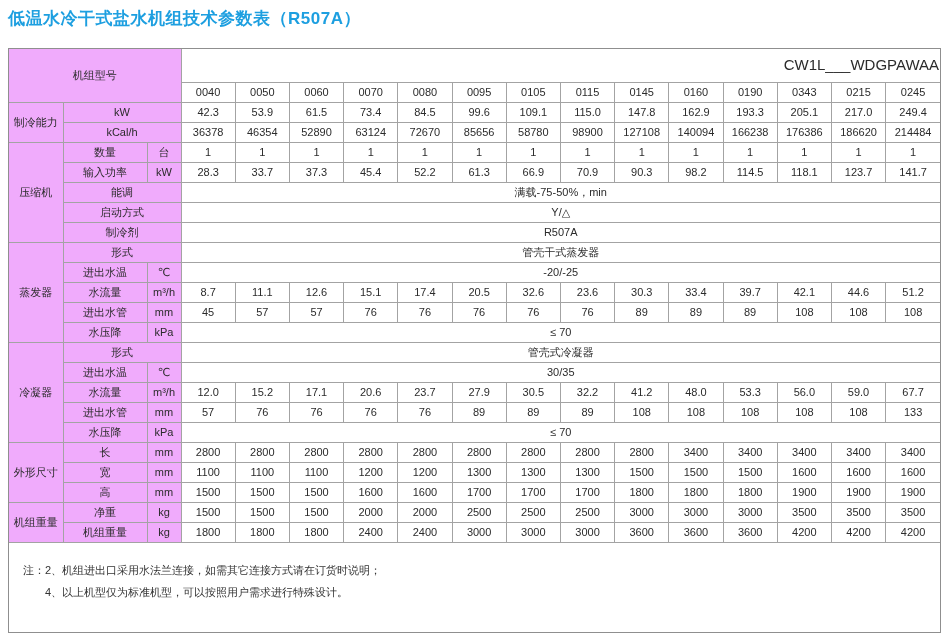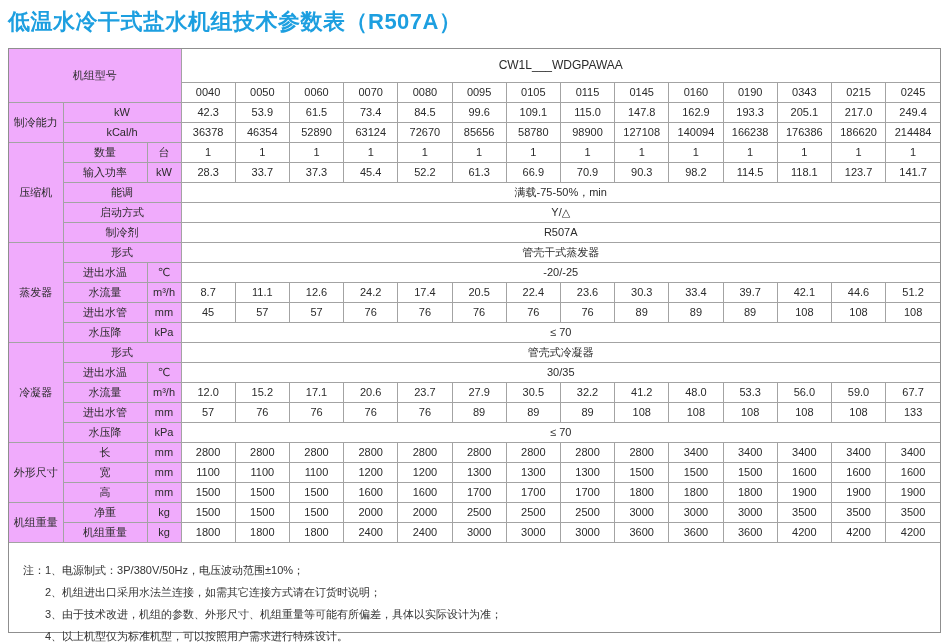--- a/index.html
+++ b/index.html
@@ -3,41 +3,41 @@
 <meta charset="utf-8">
 <style>
   html,body{margin:0;padding:0;background:#ffffff;}
   body{
     width:948px;height:642px;overflow:hidden;position:relative;
     font-family:"Liberation Sans","DejaVu Sans",sans-serif;
     -webkit-font-smoothing:antialiased;
   }
   .page-title{
     margin:0;padding:7px 0 0 8px;
-    font-size:22px;font-weight:bold;letter-spacing:.5px;
+    font-size:17px;font-weight:bold;letter-spacing:.5px;
     color:#1d9fe0;
   }
   .frame{
     position:absolute;left:8px;top:48px;width:933px;height:585px;
     border:1px solid #8f8f8f;box-sizing:border-box;background:#fff;
   }
   table.spec{
     width:100%;border-collapse:collapse;table-layout:fixed;
     font-size:11px;color:#2b2b2b;
   }
   table.spec td{
     border:1px solid #a3a3a3;text-align:center;vertical-align:middle;
     height:19px;padding:0 1px;overflow:hidden;white-space:nowrap;
     background:#ffffff;line-height:1.1;
   }
   table.spec tr:first-child td{border-top:none;}
   table.spec td:first-child{border-left:none;}
   table.spec td.last-col{border-right:none;}
   table.spec td.lbl{background:#f0abfc;}
-  table.spec td.series-cell{height:33px;font-size:12px;}
+  table.spec td.series-cell{height:33px;font-size:15px;text-align:right;}
   .notes{
     padding:16px 10px 0 14px;font-size:11px;color:#333;
   }
   .notes-flex{display:flex;align-items:flex-start;}
   .notes-prefix{flex:0 0 auto;line-height:22px;white-space:nowrap;}
   .notes-items{flex:1 1 auto;}
   .note-line{line-height:22px;white-space:nowrap;}
 </style>
 </head>
 <body>
@@ -165,24 +165,24 @@
           <td class="lbl">进出水温</td>
           <td class="lbl">℃</td>
           <td colspan="14" class="last-col">-20/-25</td>
         </tr>
         <tr>
           <td class="lbl">水流量</td>
           <td class="lbl">m³/h</td>
           <td>8.7</td>
           <td>11.1</td>
           <td>12.6</td>
-          <td>24.2</td>
+          <td>15.1</td>
           <td>17.4</td>
           <td>20.5</td>
-          <td>22.4</td>
+          <td>32.6</td>
           <td>23.6</td>
           <td>30.3</td>
           <td>33.4</td>
           <td>39.7</td>
           <td>42.1</td>
           <td>44.6</td>
           <td class="last-col">51.2</td>
         </tr>
         <tr>
           <td class="lbl">进出水管</td>
@@ -350,20 +350,18 @@
           <td>4200</td>
           <td class="last-col">4200</td>
         </tr>
       </tbody>
   </table>
 
   <div class="notes">
     <div class="notes-flex">
       <span class="notes-prefix">注：</span>
       <div class="notes-items" id="notes-items">
-          <div class="note-line">1、电源制式：3P/380V/50Hz，电压波动范围±10%；</div>
           <div class="note-line">2、机组进出口采用水法兰连接，如需其它连接方式请在订货时说明；</div>
-          <div class="note-line">3、由于技术改进，机组的参数、外形尺寸、机组重量等可能有所偏差，具体以实际设计为准；</div>
           <div class="note-line">4、以上机型仅为标准机型，可以按照用户需求进行特殊设计。</div>
         </div>
     </div>
   </div>
 </div>
 
 </body></html>

